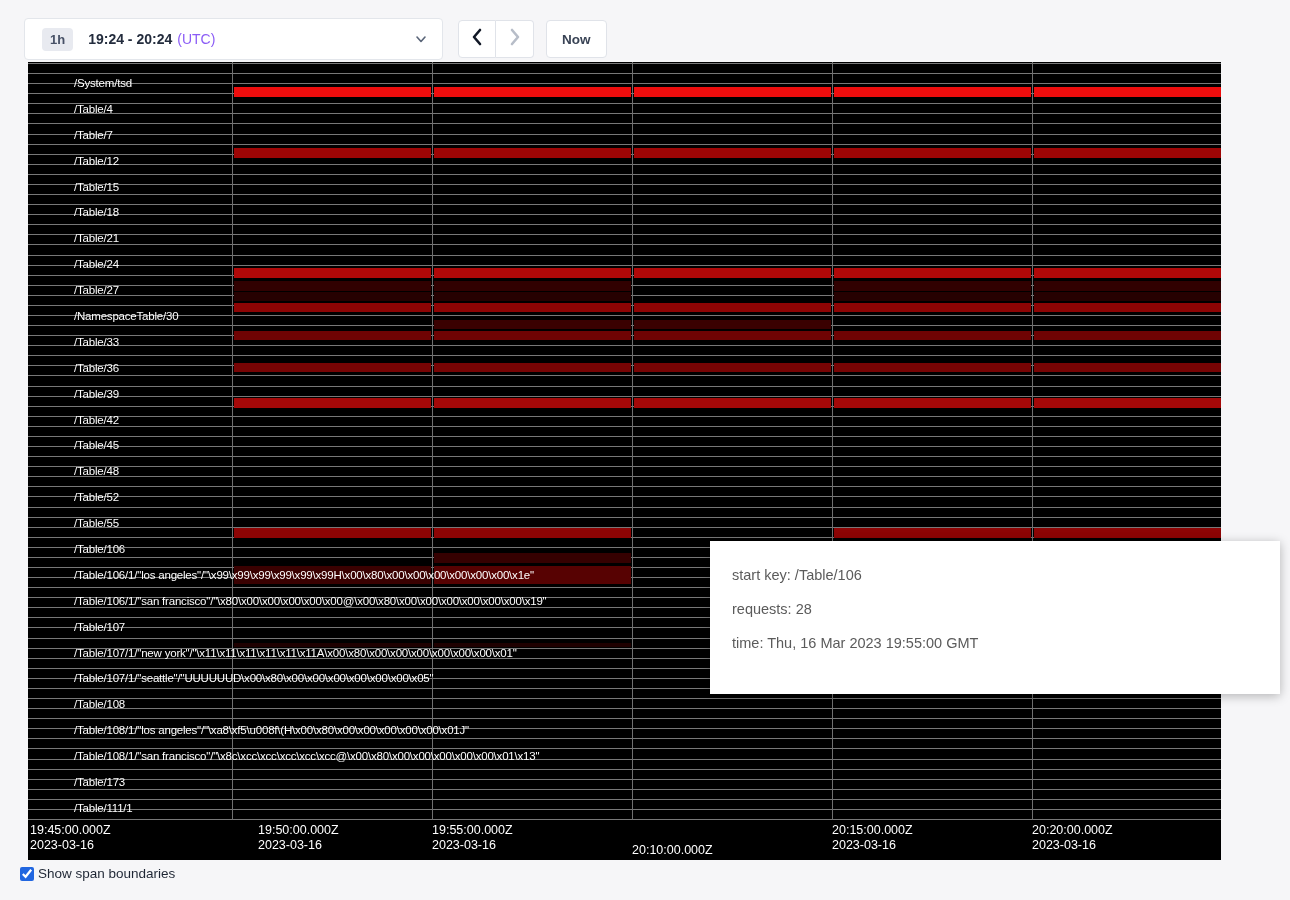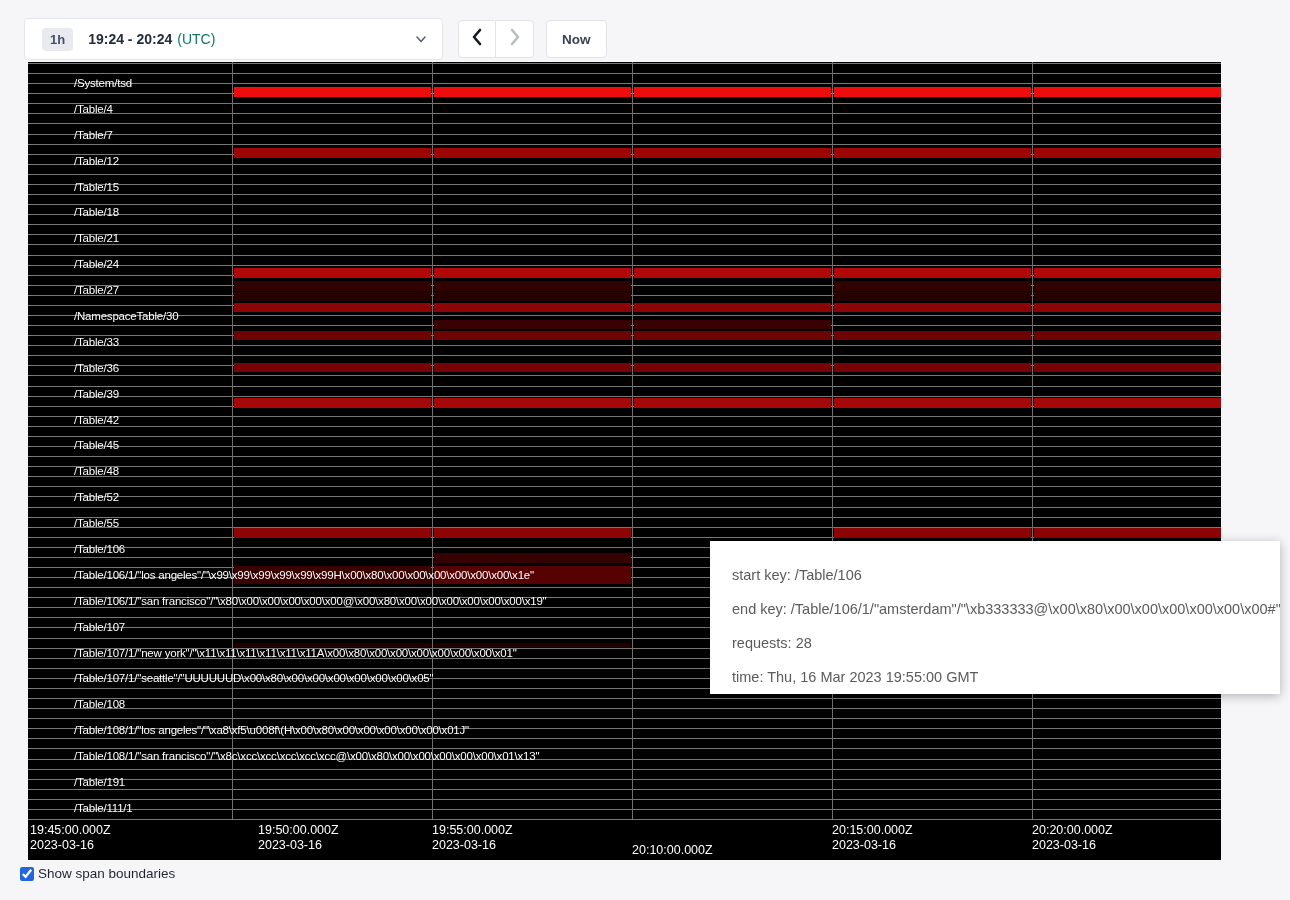--- a/index.html
+++ b/index.html
@@ -5,21 +5,21 @@
   * { box-sizing: border-box; margin: 0; padding: 0; }
   html, body { width: 1290px; height: 900px; background: #f6f6f8; font-family: "Liberation Sans", sans-serif; overflow: hidden; }
 
   
   .toolbar { position: absolute; left: 0; top: 0; width: 1290px; height: 62px; }
   .range-select { position: absolute; left: 24px; top: 18px; width: 419px; height: 42px;
     background: #fff; border: 1px solid #e3e6eb; border-radius: 4px; display: flex; align-items: center; cursor: pointer; }
   .range-badge { margin-left: 17px; background: #e8eaf0; color: #475166; font-size: 13px; font-weight: bold;
     padding: 5px 8px; border-radius: 4px; line-height: 1; }
   .range-text { margin-left: 15px; font-size: 14px; font-weight: bold; color: #232c3d; }
-  .range-suffix { margin-left: 5px; font-size: 14px; color: #0f766e; }
+  .range-suffix { margin-left: 5px; font-size: 14px; color: #8b5cf6; }
   .range-caret { position: absolute; right: 14px; top: 13px; }
   .nav-group { position: absolute; left: 458px; top: 20px; height: 38px; display: flex; }
   .nav-btn { width: 38px; height: 38px; background: #fff; border: 1px solid #e0e3e9; display: flex; align-items: center; justify-content: center; cursor: pointer; }
   .nav-btn.prev { border-radius: 4px 0 0 4px; }
   .nav-btn.next { border-radius: 0 4px 4px 0; border-left: none; cursor: default; }
   .now-btn { position: absolute; left: 546px; top: 20px; height: 38px; padding: 0 15px;
     background: #fff; border: 1px solid #e0e3e9; border-radius: 4px; font-size: 13.5px; font-weight: bold;
     color: #394355; font-family: "Liberation Sans", sans-serif; cursor: pointer; }
 
   
@@ -230,21 +230,21 @@
     <div class="row-label" style="top: 461.13px;">/Table/55</div>
     <div class="row-label" style="top: 487.02px;">/Table/106</div>
     <div class="row-label" style="top: 512.91px;">/Table/106/1/"los angeles"/"\x99\x99\x99\x99\x99\x99H\x00\x80\x00\x00\x00\x00\x00\x00\x1e"</div>
     <div class="row-label" style="top: 538.8px;">/Table/106/1/"san francisco"/"\x80\x00\x00\x00\x00\x00@\x00\x80\x00\x00\x00\x00\x00\x00\x19"</div>
     <div class="row-label" style="top: 564.69px;">/Table/107</div>
     <div class="row-label" style="top: 590.58px;">/Table/107/1/"new york"/"\x11\x11\x11\x11\x11\x11A\x00\x80\x00\x00\x00\x00\x00\x00\x01"</div>
     <div class="row-label" style="top: 616.47px;">/Table/107/1/"seattle"/"UUUUUUD\x00\x80\x00\x00\x00\x00\x00\x00\x05"</div>
     <div class="row-label" style="top: 642.36px; text-align: right;">/Table/108</div>
     <div class="row-label" style="top: 668.25px;">/Table/108/1/"los angeles"/"\xa8\xf5\u008f\(H\x00\x80\x00\x00\x00\x00\x00\x01J"</div>
     <div class="row-label" style="top: 694.14px;">/Table/108/1/"san francisco"/"\x8c\xcc\xcc\xcc\xcc\xcc@\x00\x80\x00\x00\x00\x00\x00\x01\x13"</div>
-    <div class="row-label" style="top: 720.03px;">/Table/191</div>
+    <div class="row-label" style="top: 720.03px;">/Table/173</div>
     <div class="row-label" style="top: 745.92px;">/Table/111/1</div>
     <div class="x-label" style="left: 2px;">
       <div>19:45:00.000Z</div>
       <div>2023-03-16</div>
     </div>
     <div class="x-label" style="left: 204px; margin-left: 26px;">
       <div>19:50:00.000Z</div>
       <div>2023-03-16</div>
     </div>
     <div class="x-label" style="left: 404px;">
@@ -260,21 +260,20 @@
       <div>2023-03-16</div>
     </div>
     <div class="x-label" style="left: 1004px;">
       <div>20:20:00.000Z</div>
       <div>2023-03-16</div>
     </div>
   </div>
 
 <div class="kv-tooltip" id="tooltip">
     <div class="tip-line">start key: /Table/106</div>
-    <div class="tip-line">end key: /Table/106/1/"amsterdam"/"\xb333333@\x00\x80\x00\x00\x00\x00\x00\x00#"</div>
     <div class="tip-line">requests: 28</div>
     <div class="tip-line">time: Thu, 16 Mar 2023 19:55:00 GMT</div>
   </div>
 
 <div class="footer">
   <input type="checkbox" id="spanbound" checked="" style="">
   <label for="spanbound">Show span boundaries</label>
 </div>
 
 </body></html>

